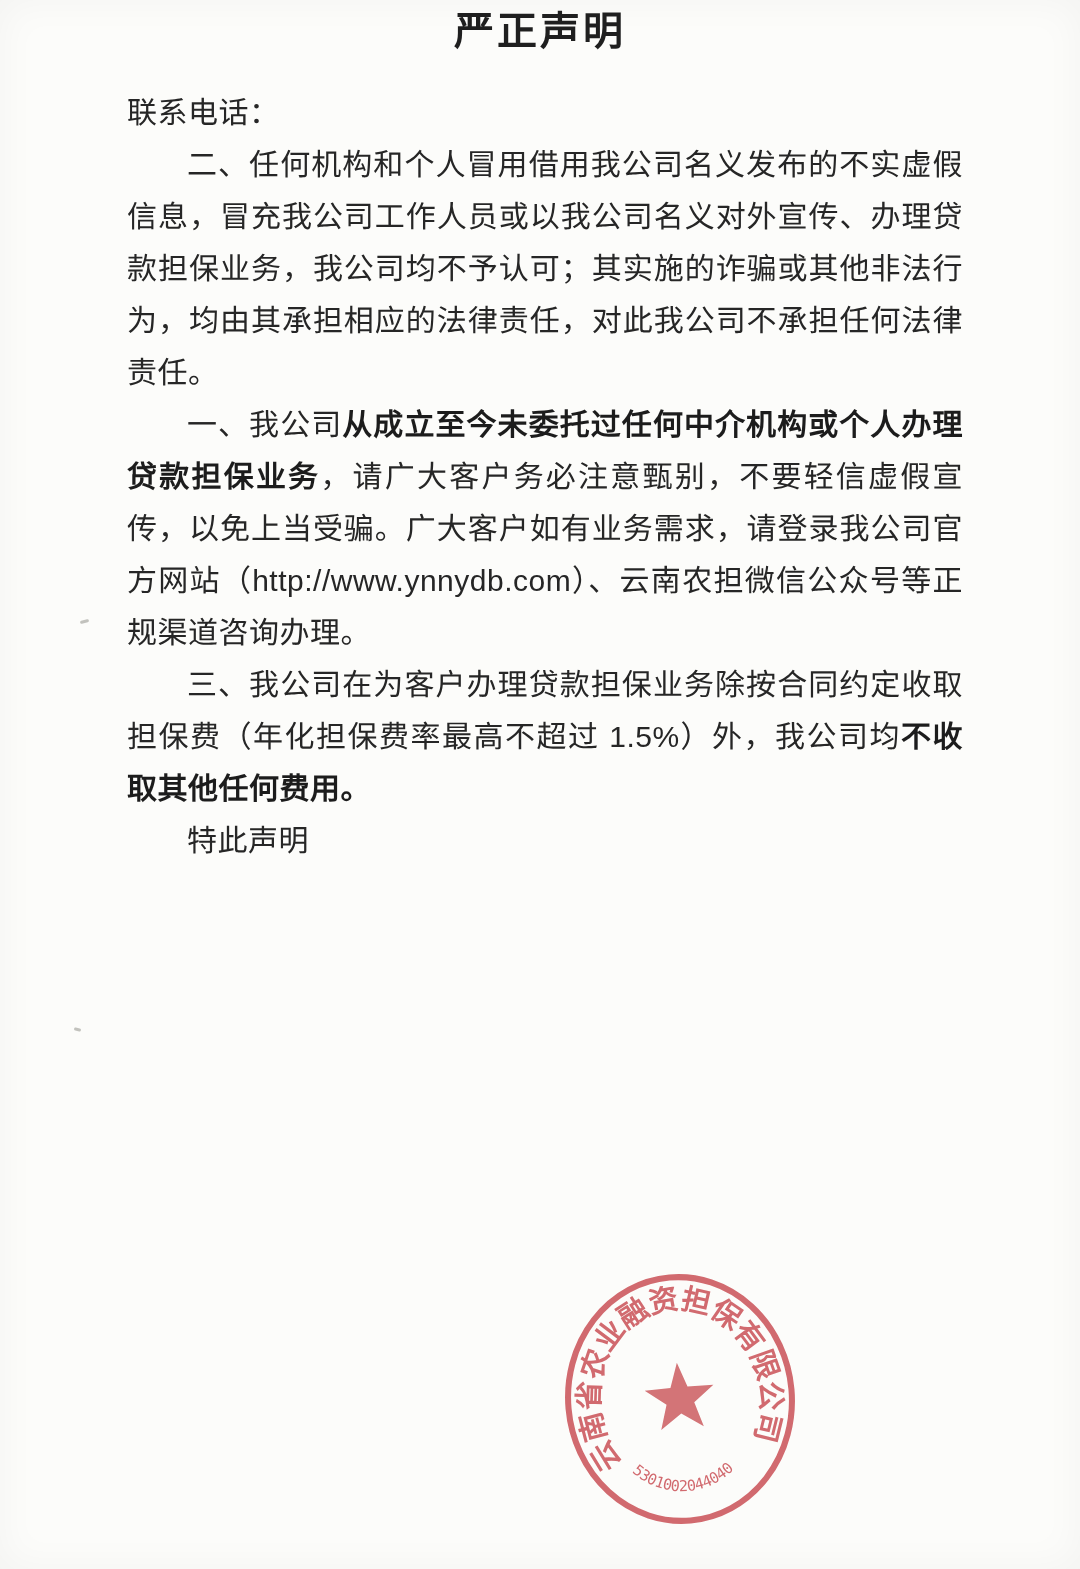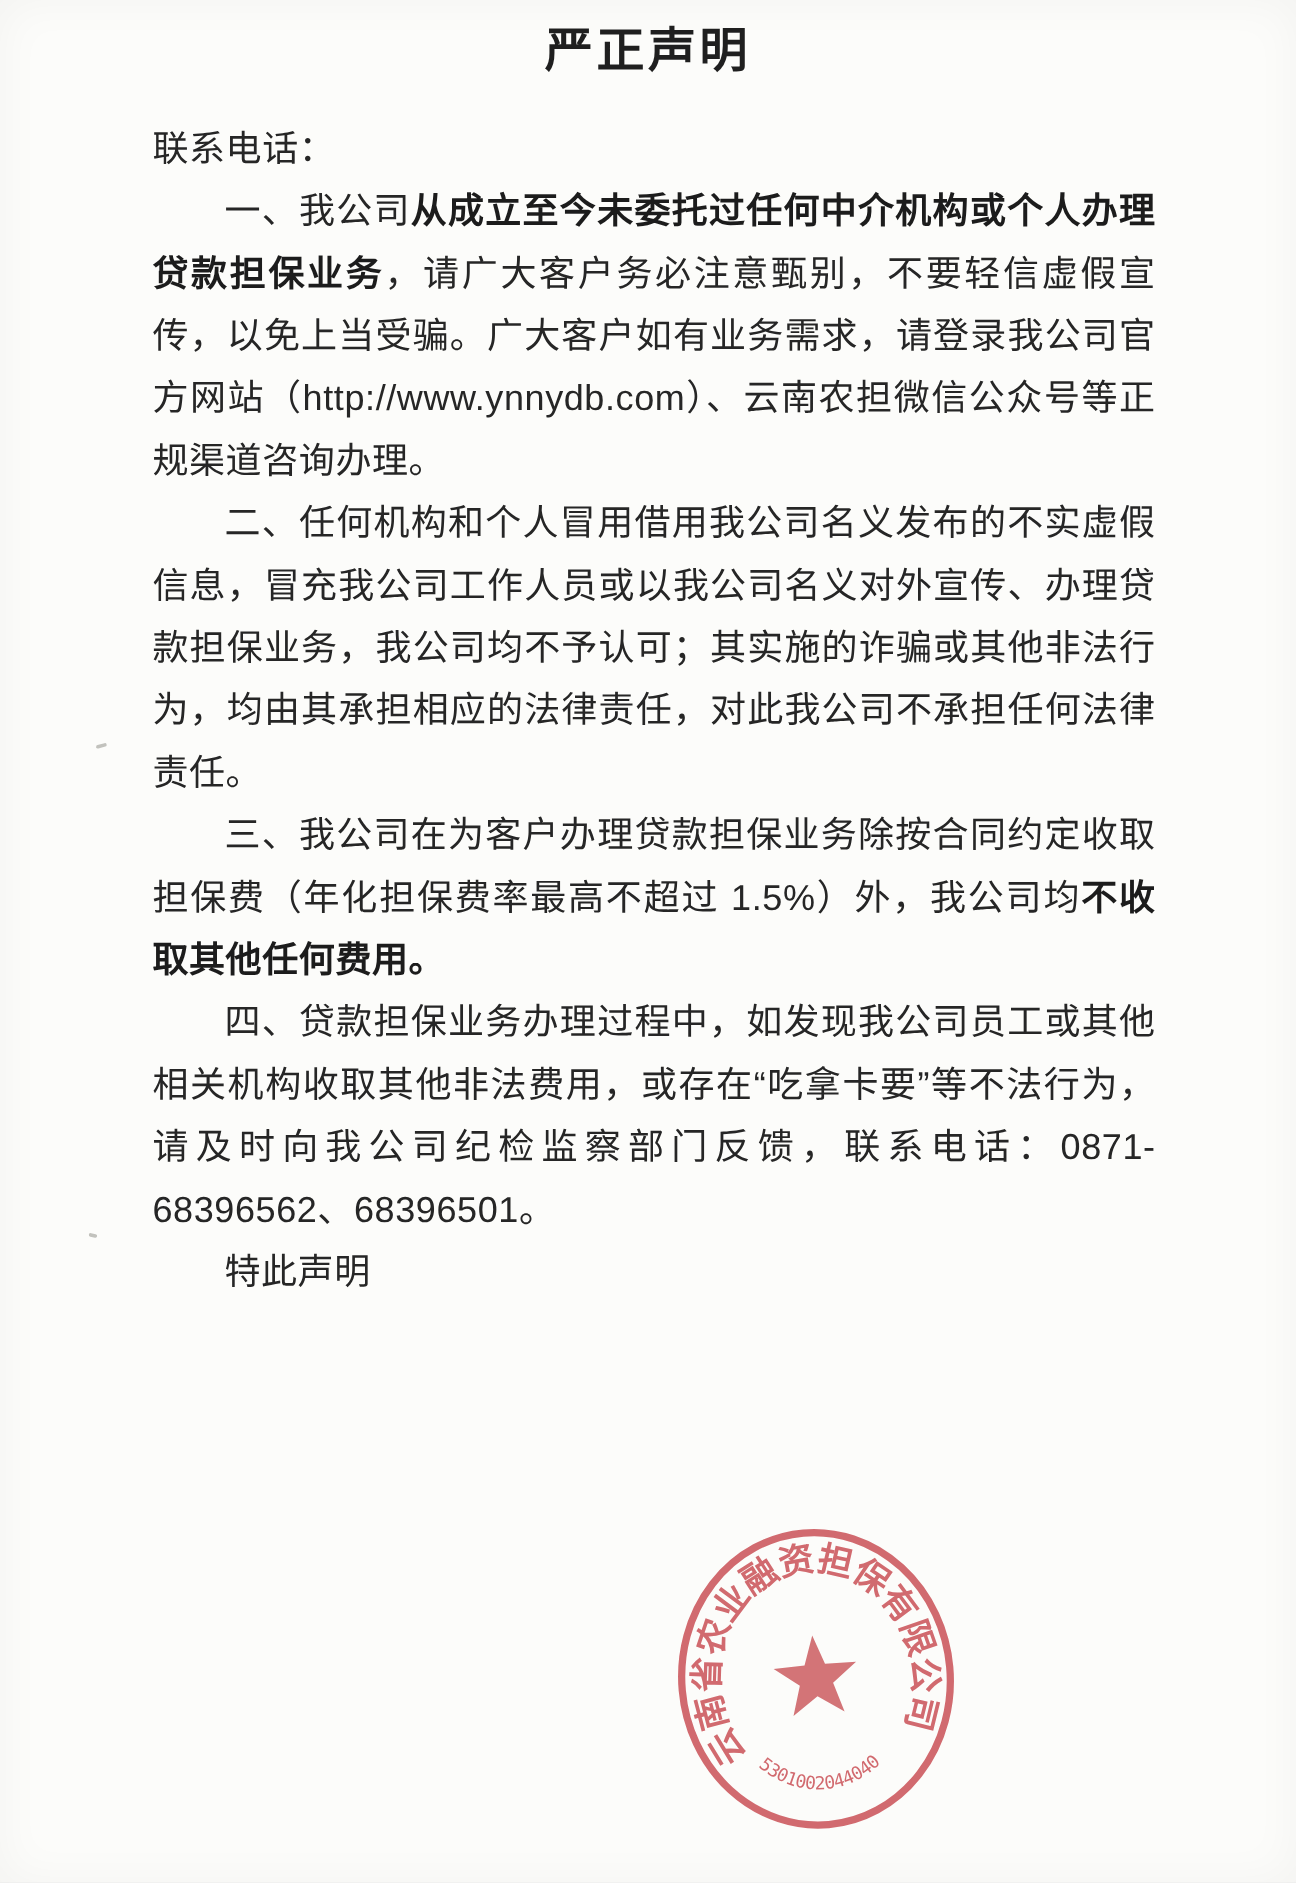--- a/index.html
+++ b/index.html
@@ -7,21 +7,21 @@
     position:relative;
     width:1080px;height:1569px;
     margin:0 auto;
     background:#fcfcfa;
     box-shadow:inset 0 0 40px rgba(0,0,0,0.04);
     overflow:hidden;
     font-family:"Liberation Sans","DejaVu Sans",sans-serif;
     color:#262626;
   }
   .title{
-    margin:16px;
+    margin:4px;
     text-align:center;
     font-size:40px;
     line-height:54px;
     font-weight:700;
     letter-spacing:3px;
     color:#1f1f1f;
   }
   .body{
     padding:0 117px 0 127px;
     font-size:30px;
@@ -53,24 +53,23 @@
 <body>
 
 <div class="page">
 
   <h1 class="title">严正声明</h1>
 
   <div class="body">
     <p class="salutation">联系电话：</p>
 
     <div>
+        <p class="para"><span>二、任何机构和个人冒用借用我公司名义发布的不实虚假信息，冒充我公司工作人员或以我公司名义对外宣传、办理贷款担保业务，我公司均不予认可；其实施的诈骗或其他非法行为，均由其承担相应的法律责任，对此我公司不承担任何法律责任。</span></p>
         <p class="para"><span>一、我公司</span><b>从成立至今未委托过任何中介机构或个人办理贷款担保业务</b><span>，请广大客户务必注意甄别，不要轻信虚假宣传，以免上当受骗。广大客户如有业务需求，请登录我公司官方网站（http://www.ynnydb.com）、云南农担微信公众号等正规渠道咨询办理。</span></p>
-        <p class="para"><span>二、任何机构和个人冒用借用我公司名义发布的不实虚假信息，冒充我公司工作人员或以我公司名义对外宣传、办理贷款担保业务，我公司均不予认可；其实施的诈骗或其他非法行为，均由其承担相应的法律责任，对此我公司不承担任何法律责任。</span></p>
         <p class="para"><span>三、我公司在为客户办理贷款担保业务除按合同约定收取担保费（年化担保费率最高不超过 1.5%）外，我公司均</span><b>不收取其他任何费用。</b></p>
-        <p class="para"><span>四、贷款担保业务办理过程中，如发现我公司员工或其他相关机构收取其他非法费用，或存在“吃拿卡要”等不法行为，请及时向我公司纪检监察部门反馈，联系电话：0871-68396562、68396501。</span></p>
       </div>
 
     <p class="closing">特此声明</p>
 
   </div>
 
   <svg class="seal" viewBox="0 0 236 256" aria-hidden="true">
     <ellipse cx="118" cy="128" rx="111" ry="121"></ellipse>
     <path id="sealRingPath" d="M 56 186 A 80 90 0 1 1 180 186" fill="none"></path>
     <text class="ring-text">

